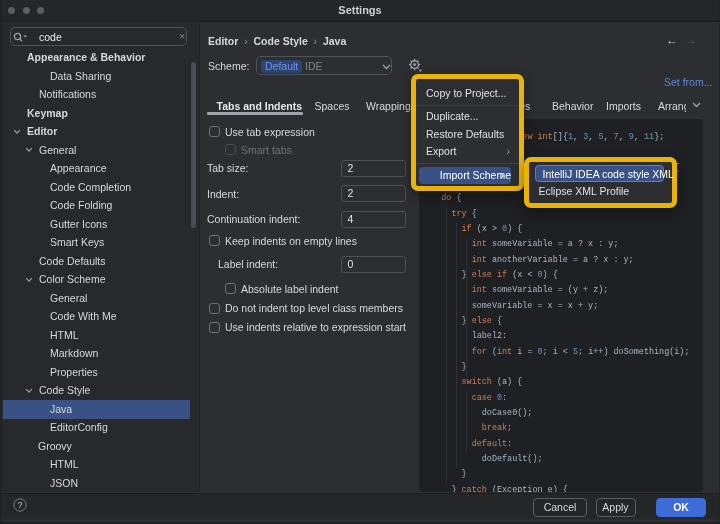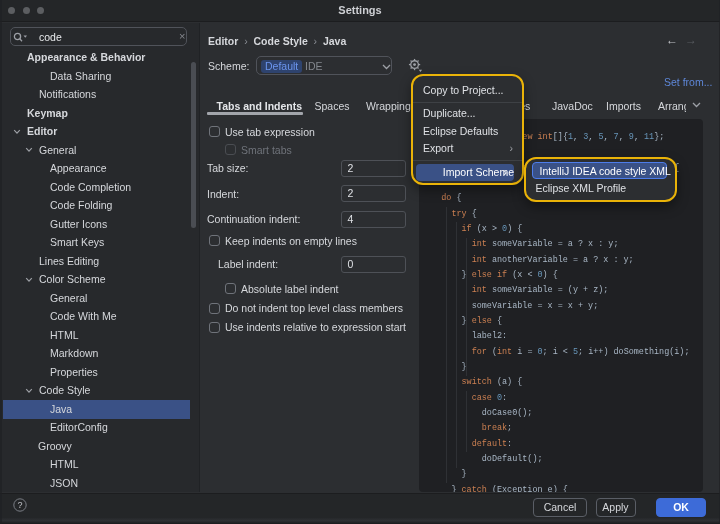--- a/index.html
+++ b/index.html
@@ -29,21 +29,21 @@
 
   
   #codepanel { position:absolute; left:419px; top:119px; width:284px; height:373px; background:#1F2023; border-radius:4px; overflow:hidden; }
   #code { position:absolute; left:2px; top:-4.3px; font-family:"Liberation Mono",monospace; font-size:8.45px; line-height:15.33px; color:#A9B7C6; }
   #code .k { color:#CC8052; }
   #code .n { color:#6897BB; }
   .input { position:absolute; width:65px; height:17px; border:1px solid #4E5157; border-radius:3px; font-size:10.5px; color:#DFE1E5; line-height:15px; padding-left:6px; }
   .cb { position:absolute; width:11px; height:11px; border:1.3px solid #6F737A; border-radius:3px; }
 
   
-  .menu { position:absolute; background:#2C2E31; border:2px solid #eab308; border-radius:12px; box-shadow:0 5px 12px rgba(0,0,0,0.38); }
+  .menu { position:absolute; background:#2C2E31; border:5px solid #eab308; border-radius:7px; box-shadow:0 5px 12px rgba(0,0,0,0.38); }
   .mi { position:relative; height:17.5px; line-height:17.5px; font-size:10.5px; color:#DFE1E5; padding-left:10px; white-space:nowrap; }
   .sep { height:6px; position:relative; }
   .sep:after { content:""; position:absolute; left:0; right:0; top:2.5px; height:1px; background:#3E4145; }
   .arrow { position:absolute; right:9px; top:0; color:#9DA0A6; }
 </style>
 </head>
 <body>
 
 <div id="titlebar">
   <div class="dot" style="left:8px"></div>
@@ -97,21 +97,21 @@
 <div class="row" style="top:148.0px">
         <span style="left:50px">Code Folding</span>
       </div>
 <div class="row" style="top:166.5px">
         <span style="left:50px">Gutter Icons</span>
       </div>
 <div class="row" style="top:185.0px">
         <span style="left:50px">Smart Keys</span>
       </div>
 <div class="row" style="top:203.5px">
-        <span style="left:39px">Lines Editing</span>
+        <span style="left:39px">Code Defaults</span>
       </div>
 <div class="row" style="top:222.0px">
         <svg class="chev" style="left:25px" width="8" height="8" viewBox="0 0 8 8">
           <path d="M1.2 2.2 L4 5.2 L6.8 2.2" fill="none" stroke="#9DA0A6" stroke-width="1.2"></path>
         </svg>
         <span style="left:39px">Color Scheme</span>
       </div>
 <div class="row" style="top:240.5px">
         <span style="left:50px">General</span>
       </div>
@@ -182,21 +182,21 @@
   <circle cx="7" cy="7" r="1.5" fill="#9DA0A6"></circle>
   <path d="M11.5 12.5 L15 12.5 L13.25 15 Z" fill="#9DA0A6"></path>
 </svg>
 <div class="txt" style="left:664px;top:75.5px;color:#5E87D8">Set from...</div>
 
 <div class="txt b" style="left:216.5px;top:99.5px;color:#E4E6E9">Tabs and Indents</div>
 <div class="abs" style="left:207px;top:112px;width:96px;height:2.5px;background:#A2A5AB;border-radius:1px"></div>
 <div class="txt" style="left:314.5px;top:99.5px">Spaces</div>
 <div class="txt" style="left:366px;top:99.5px">Wrapping and Braces</div>
 <div class="txt" style="left:476px;top:99.5px">Blank Lines</div>
-<div class="txt" style="left:552px;top:99.5px">JavaDoc</div>
+<div class="txt" style="left:552px;top:99.5px">Behavior</div>
 <div class="txt" style="left:606px;top:99.5px">Imports</div>
 <div class="txt" style="left:658px;top:99.5px;width:28px;overflow:hidden;">Arrangement</div>
 <svg class="abs" style="left:692px;top:102px" width="9" height="6" viewBox="0 0 9 6">
     <path d="M1 1 L4.5 4.5 L8 1" fill="none" stroke="#9DA0A6" stroke-width="1.3"></path>
   </svg>
 
 <div class="cb" style="left:209px;top:126px"></div>
 <div class="txt" style="left:225px;top:125.5px">Use tab expression</div>
 <div class="cb" style="left:225px;top:144px;border-color:#4A4D52"></div>
 <div class="txt" style="left:241px;top:143.5px;color:#6F737A">Smart tabs</div>
@@ -262,21 +262,21 @@
   </svg>
   <div class="btn" style="left:533px;width:54px">Cancel</div>
   <div class="btn" style="left:595.5px;width:40px">Apply</div>
   <div class="btn" style="left:656px;width:50px;background:#3D6BD8;border-color:#3D6BD8;color:#FFFFFF;font-weight:600">OK</div>
 </div>
 
 <div class="menu" style="left:411px;top:73.5px;width:113px;padding:6px 0 2px 0;">
   <div class="mi">Copy to Project...</div>
   <div class="sep"></div>
   <div class="mi">Duplicate...</div>
-  <div class="mi">Eclipse Defaults</div>
+  <div class="mi">Restore Defaults</div>
   <div class="mi">Export<span class="arrow">›</span></div>
   <div class="sep"></div>
   <div class="mi" style="margin:0 8px 0 3px;padding-left:7px;background:#3A5186;border-radius:4px;color:#FFFFFF;text-align:right;">Import Scheme<span class="arrow" style="right:7px;color:#FFFFFF">›</span></div>
 </div>
 
 <div class="menu" style="left:523.5px;top:157px;width:153px;padding:3px 0;">
   <div class="mi" style="margin:0 8px 0 6px;padding-left:7px;height:17px;line-height:16px;background:#3A5186;border:1px solid #4D7DEB;border-radius:4px;color:#FFFFFF;">IntelliJ IDEA code style XML</div>
   <div class="mi" style="height:17.5px;line-height:18px;">Eclipse XML Profile</div>
 </div>
 

